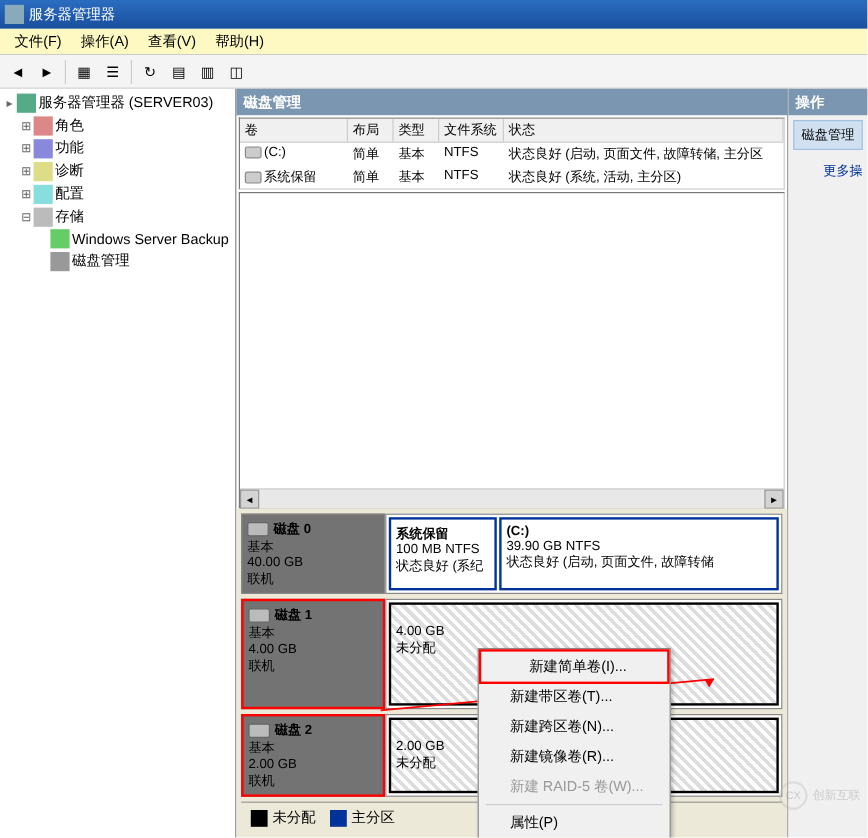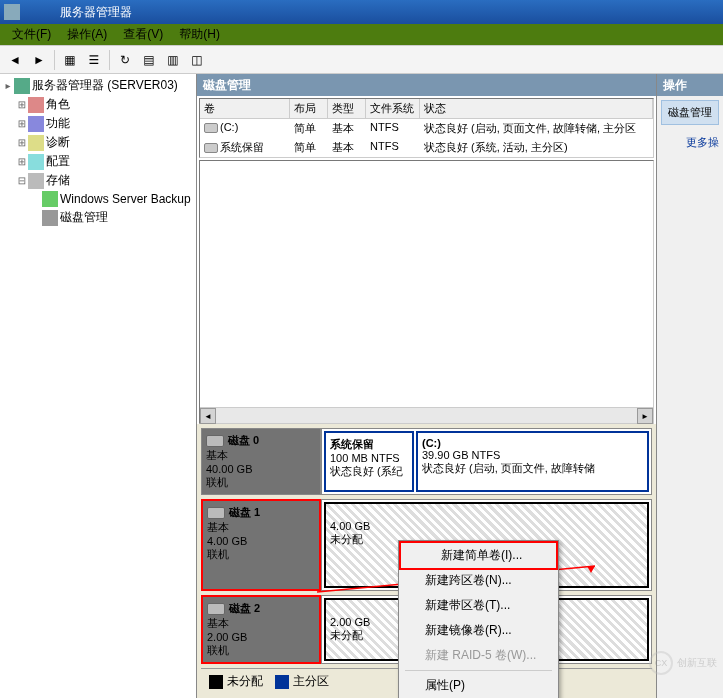--- a/index.html
+++ b/index.html
@@ -1,22 +1,22 @@
 <!DOCTYPE html>
 <html><head>
 <meta charset="utf-8">
 <style>
 * { box-sizing: border-box; margin: 0; padding: 0; font-family: "Microsoft YaHei", SimSun, sans-serif; }
 body { width: 723px; height: 698px; background: #fff; font-size: 12px; overflow: hidden; position: relative; }
 
 .titlebar { background: linear-gradient(#2a6dc0, #1a4e9e); color: #fff; height: 24px; display: flex; align-items: center; padding: 0 4px; }
 .titlebar .icon { width: 16px; height: 16px; background: #8ab; margin-right: 4px; }
-.titlebar .title { font-size: 12px; margin-left: 36px; }
-
-.menubar { background: #4d7c0f; height: 22px; display: flex; align-items: center; padding: 0 4px; border-bottom: 1px solid #ccc; }
+.titlebar .title { font-size: 12px; }
+
+.menubar { background: #fef9c3; height: 22px; display: flex; align-items: center; padding: 0 4px; border-bottom: 1px solid #ccc; }
 .menubar .menuitem { padding: 2px 8px; cursor: default; }
 
 .toolbar { background: #f4f4f4; height: 28px; display: flex; align-items: center; padding: 0 4px; border-bottom: 1px solid #ccc; gap: 2px; }
 .toolbar .tbtn { width: 22px; height: 22px; border: 1px solid transparent; display: flex; align-items: center; justify-content: center; cursor: default; }
 .toolbar .sep { width: 1px; height: 20px; background: #ccc; margin: 0 2px; }
 
 .main { display: flex; height: calc(698px - 24px - 22px - 28px); }
 
 .tree-panel { width: 197px; border-right: 1px solid #888; background: #fff; overflow: auto; padding: 2px; }
 .tree-item { display: flex; align-items: center; padding: 1px 0; cursor: default; white-space: nowrap; }
@@ -269,22 +269,22 @@
   <div class="right-panel">
     <div class="right-header">操作</div>
     <div class="right-item">磁盘管理</div>
     <div class="right-link">更多操</div>
   </div>
 
 </div>
 
 <div class="context-menu" style="left:398px; top:540px;">
   <div class="cm-item highlighted">新建简单卷(I)...</div>
+  <div class="cm-item">新建带区卷(T)...</div>
   <div class="cm-item">新建跨区卷(N)...</div>
-  <div class="cm-item">新建带区卷(T)...</div>
   <div class="cm-item">新建镜像卷(R)...</div>
   <div class="cm-item disabled">新建 RAID-5 卷(W)...</div>
   <div class="cm-sep"></div>
   <div class="cm-item">属性(P)</div>
 
 </div>
 
 <div class="watermark">
   <span class="wm-icon">CX</span>
   <span>创新互联</span>

